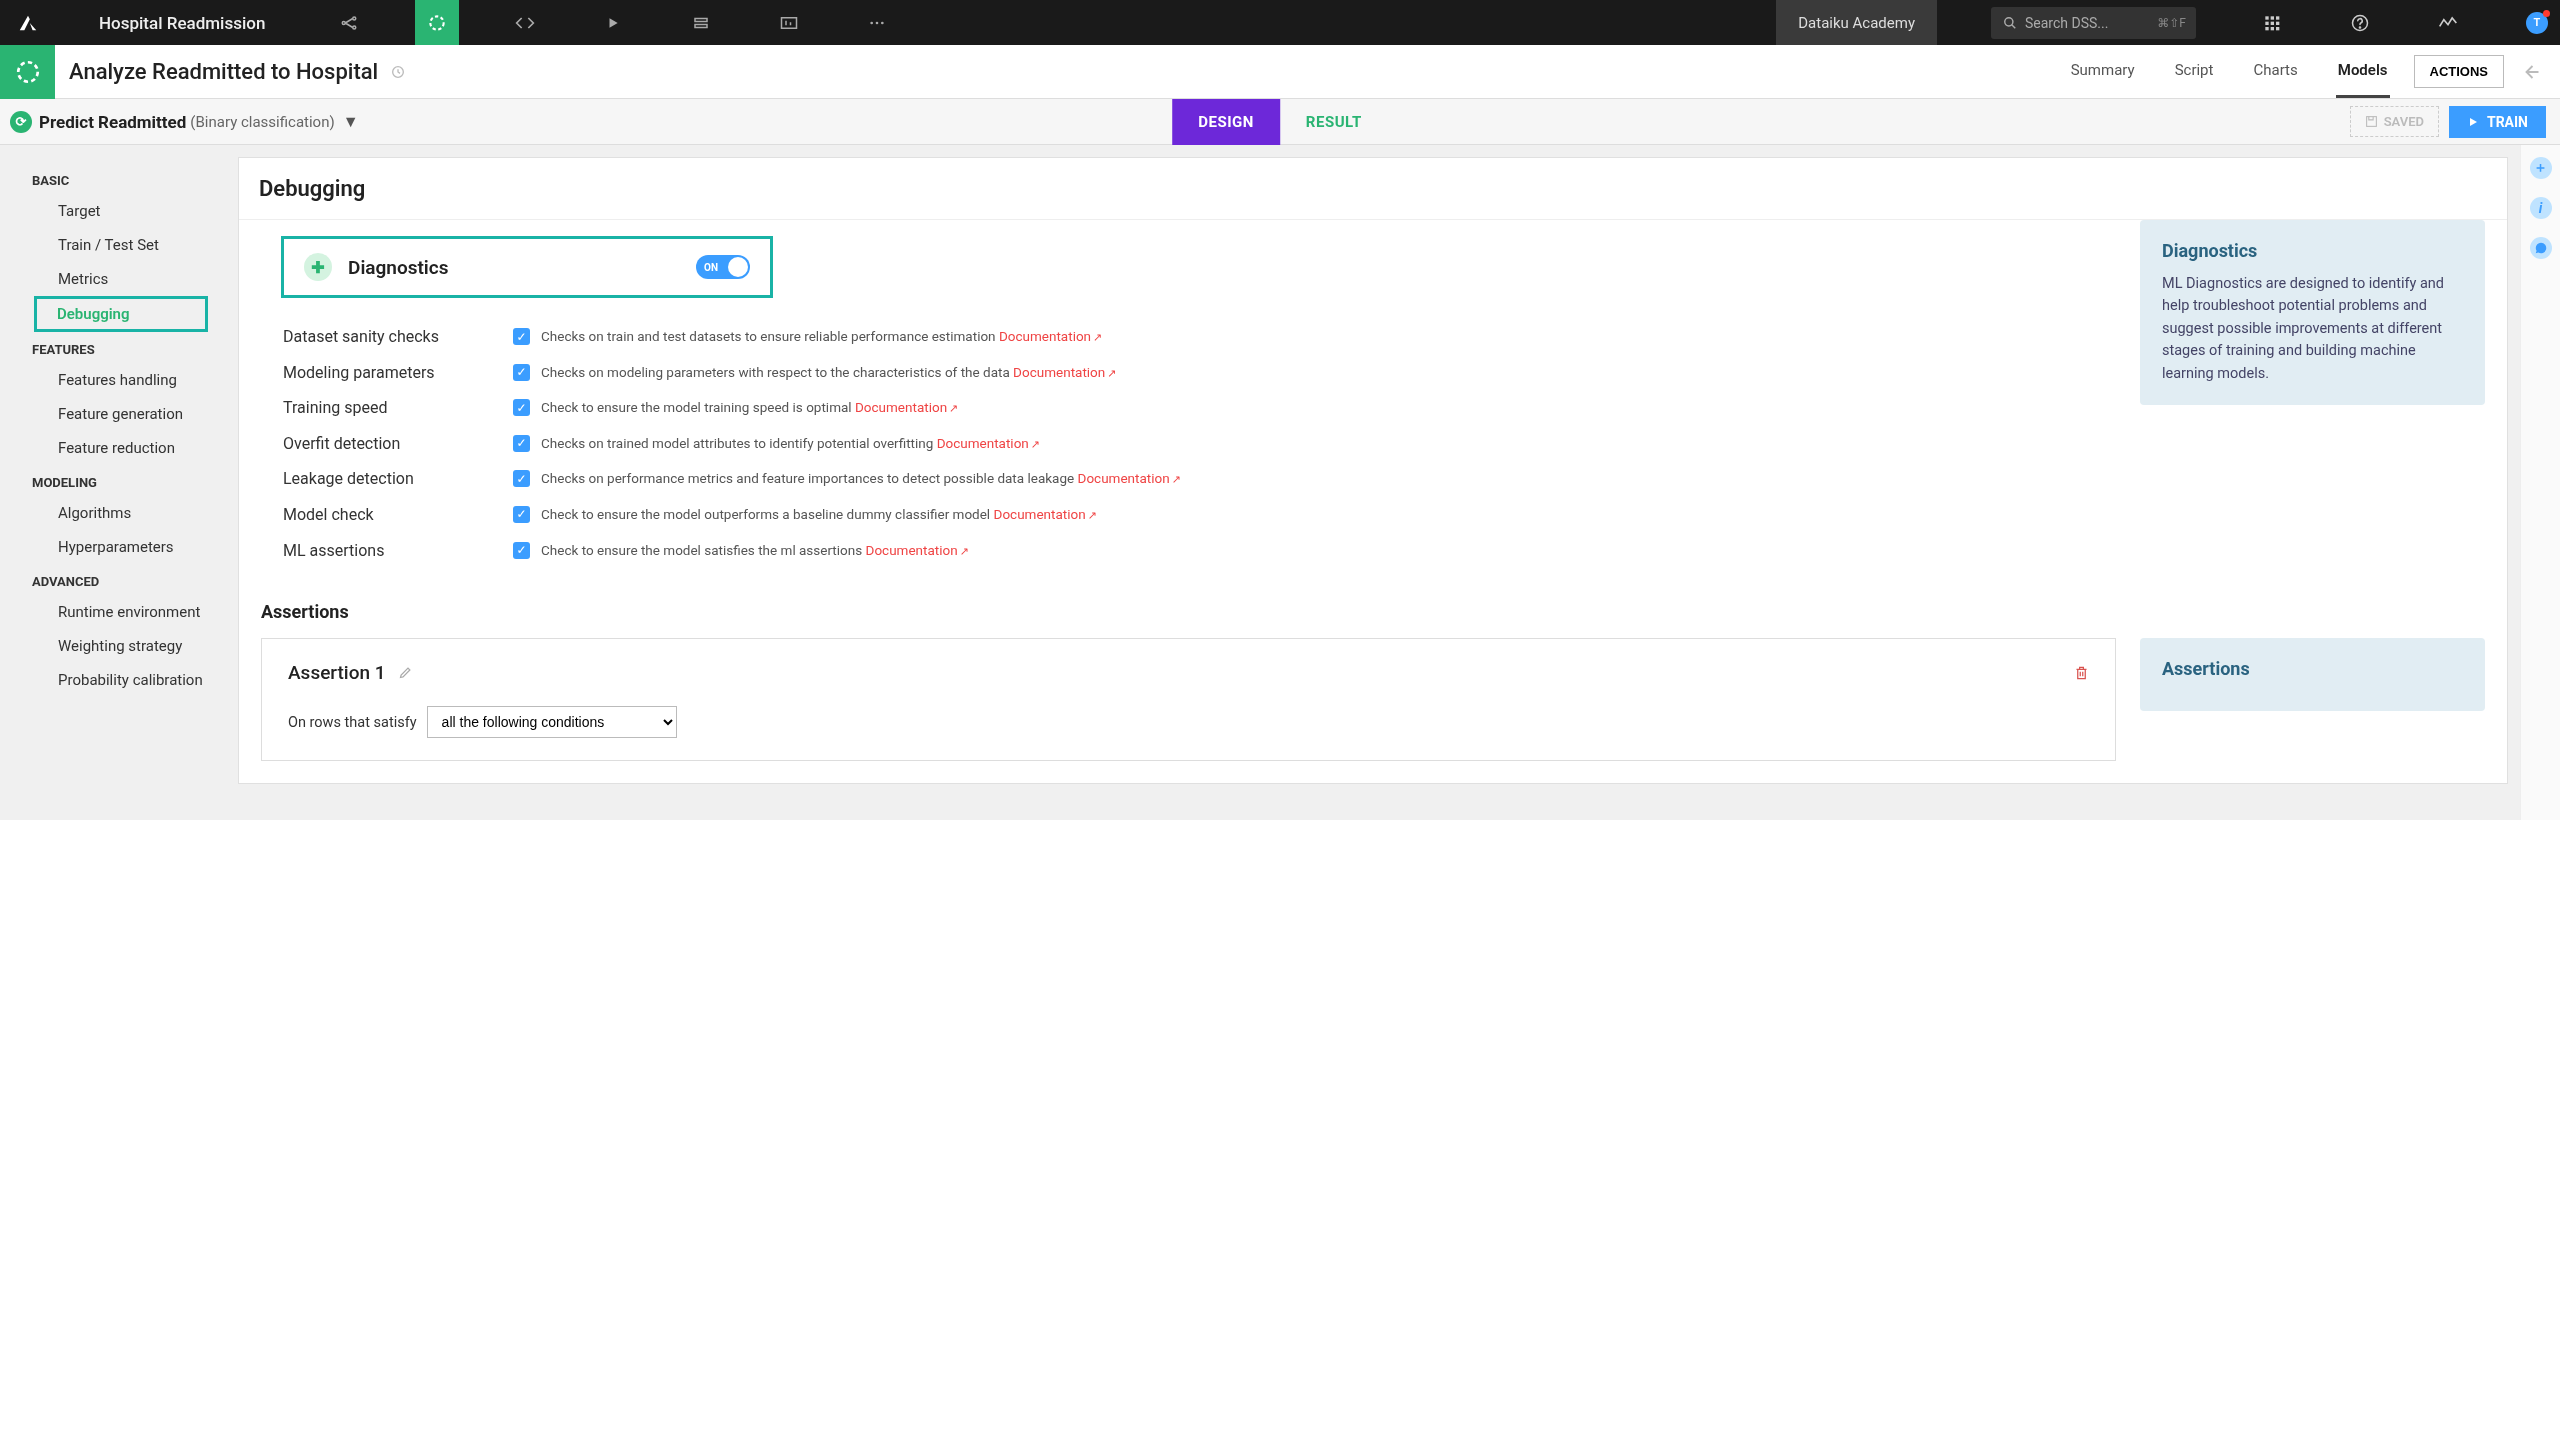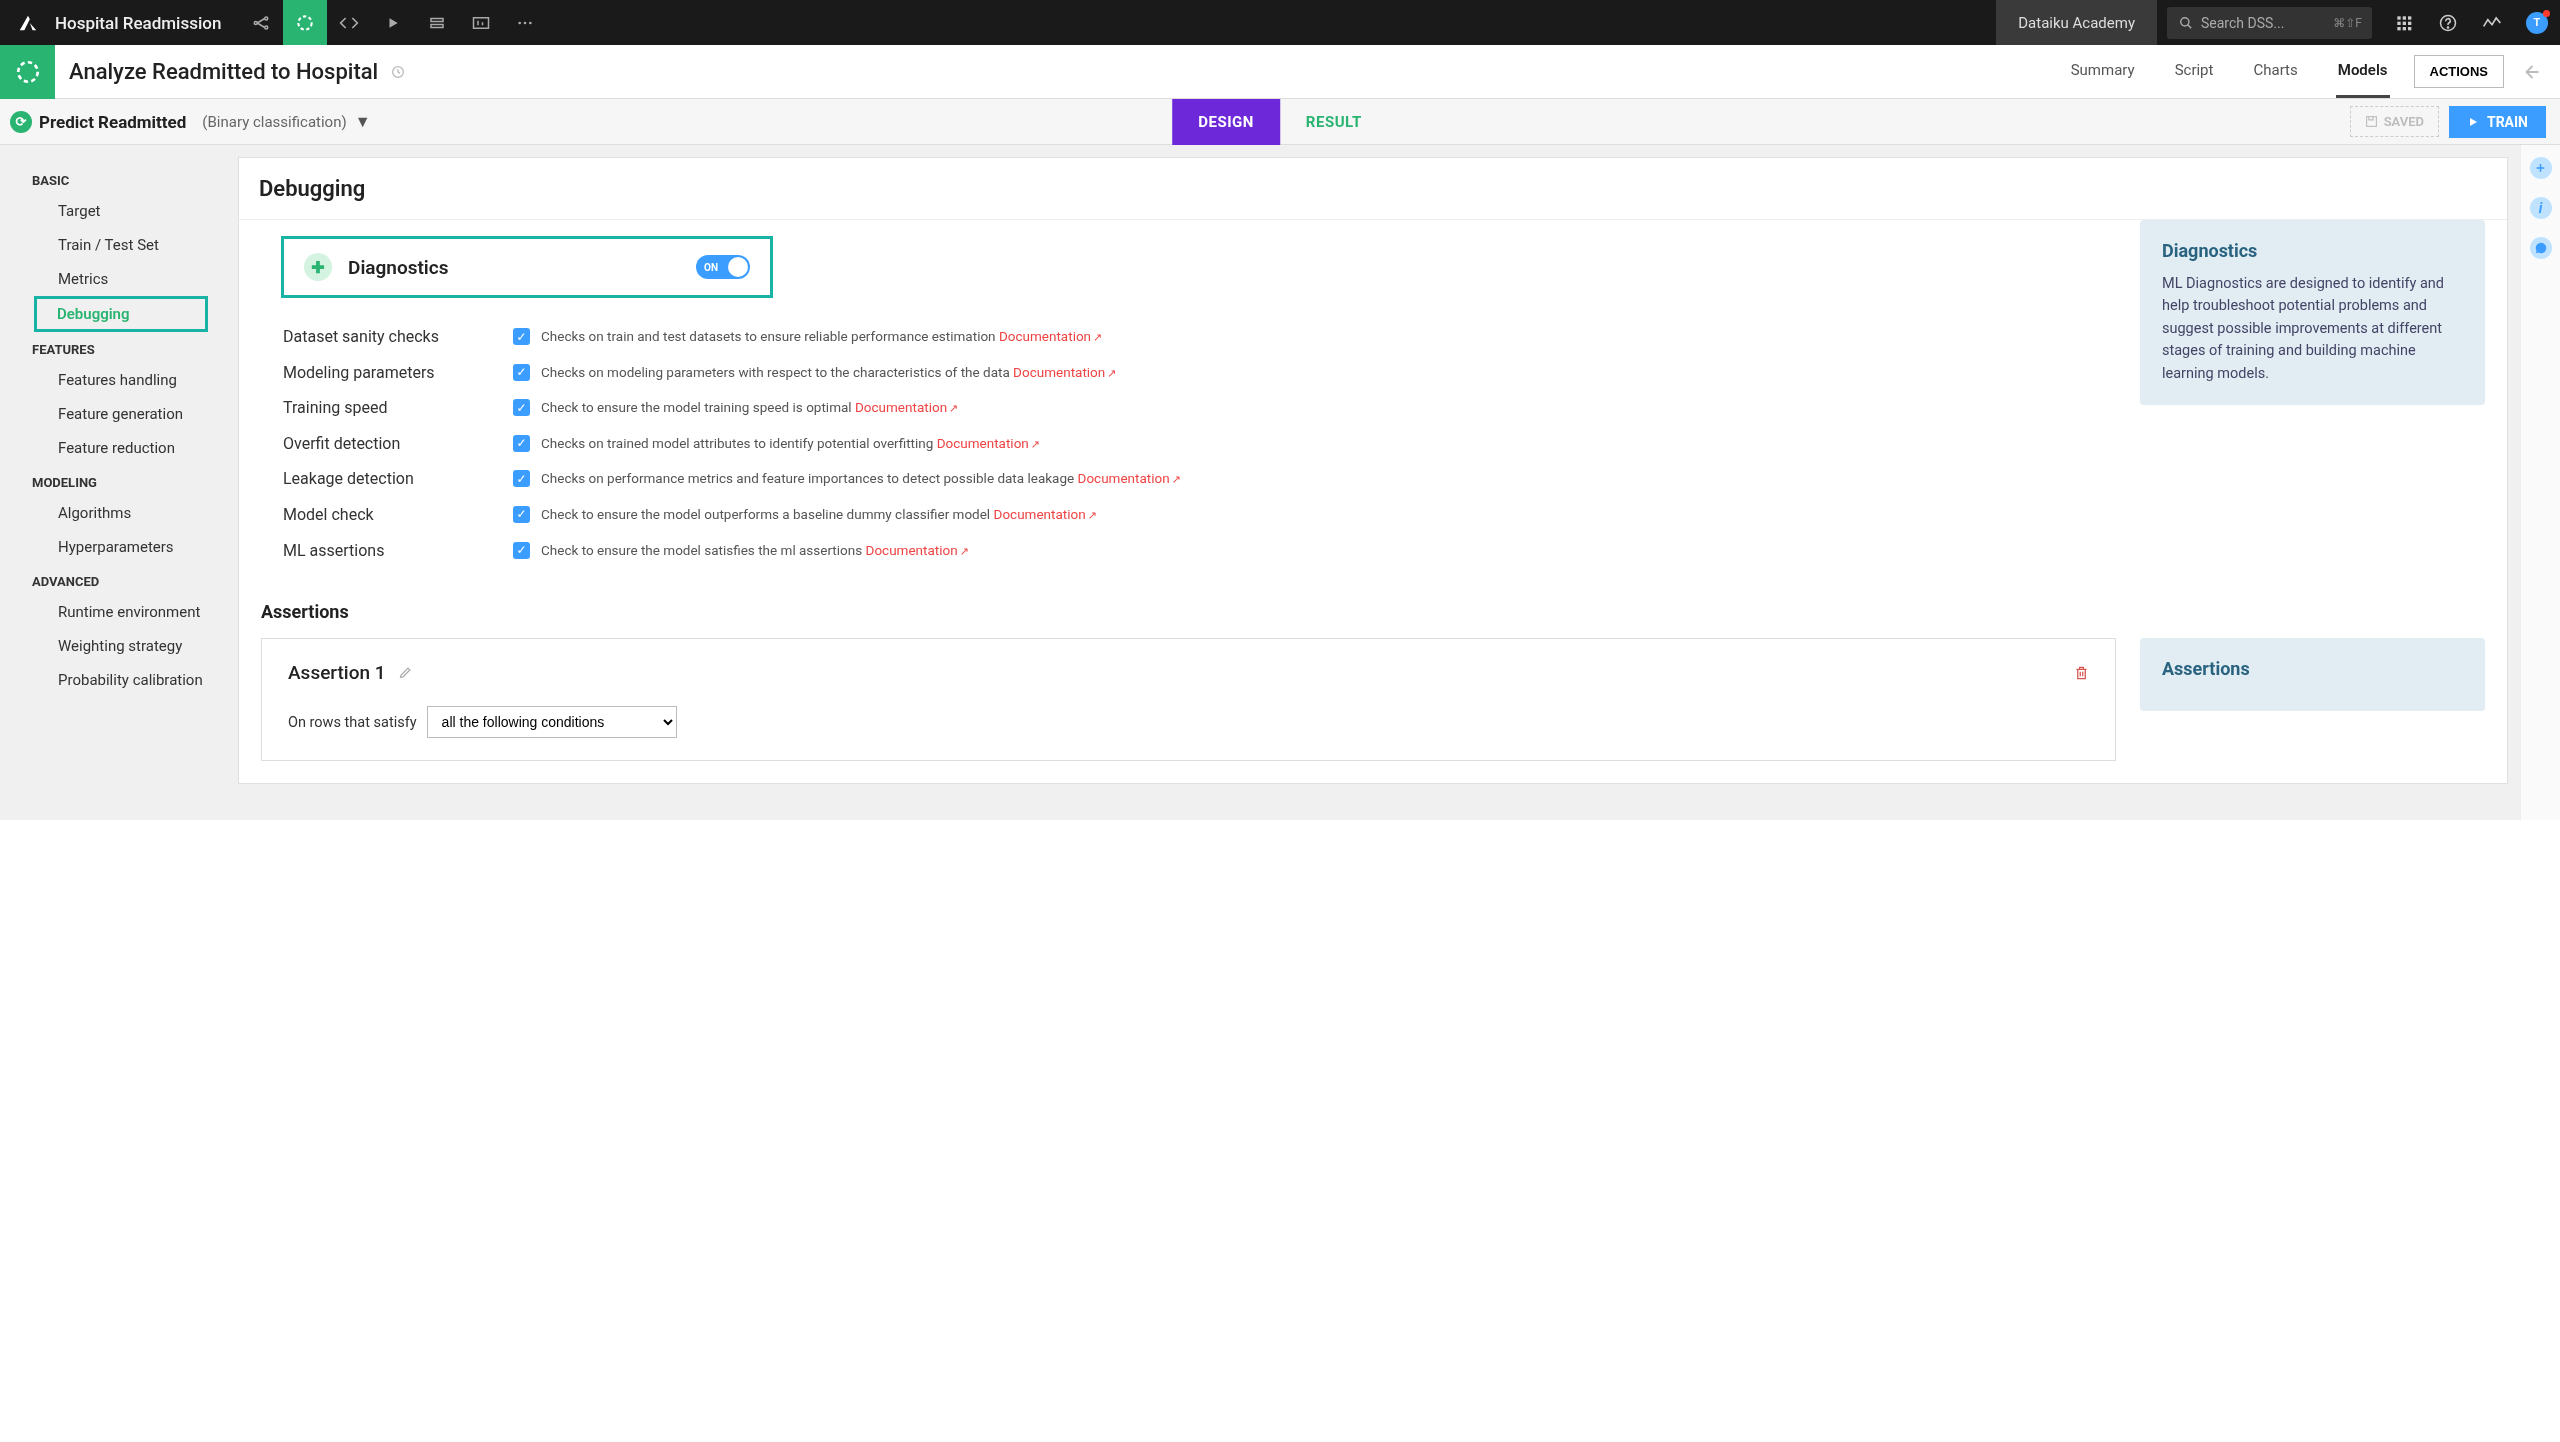--- a/index.html
+++ b/index.html
@@ -1,17 +1,17 @@
 <!DOCTYPE html>
 <html><head>
 <meta charset="utf-8">
 <style>
 * { box-sizing: border-box; margin: 0; padding: 0; }
 body { font-family: -apple-system, BlinkMacSystemFont, "Segoe UI", Roboto, Helvetica, Arial, sans-serif; background: #fff; color: #222; overflow: hidden; }
-.topbar { height: 45px; background: #1a1a1a; display: flex; align-items: center; color: #eee; }
+.topbar { height: 45px; background: #1a1a1a; display: flex; align-items: center; color: #eee; gap: 44px; }
 .topbar .logo { width: 55px; display:flex; align-items:center; justify-content:center; }
 .topbar .project-name { font-size: 17px; font-weight: 500; padding-right: 18px; }
 .topbar .icon-btn { width: 44px; height: 45px; display:flex; align-items:center; justify-content:center; color:#bbb; }
 .topbar .icon-btn.active { background:#2ab472; color:#fff; }
 .topbar .spacer { flex:1; }
 .topbar .academy { background:#3a3a3a; height:45px; padding:0 22px; display:flex; align-items:center; font-size:15px; color:#ddd; }
 .topbar .search { height:32px; background:#333; border-radius:3px; margin:0 10px; display:flex; align-items:center; padding:0 12px; width: 205px; color:#aaa; font-size:14px; position:relative; }
 .topbar .search .hint { position:absolute; right:10px; font-size:12px; color:#888; }
 .topbar .avatar { width:22px; height:22px; border-radius:50%; background:#3b9dff; color:#fff; display:flex; align-items:center; justify-content:center; font-size:11px; font-weight:600; margin:0 12px; position:relative; }
 .topbar .avatar::after { content:""; position:absolute; top:-2px; right:-2px; width:7px; height:7px; background:#ff3b30; border-radius:50%; }
@@ -22,21 +22,21 @@
 .subheader .refresh-ic { margin-left:12px; color:#bbb; }
 .subheader .tabs { display:flex; gap:36px; margin-left:auto; margin-right:24px; font-size:15px; color:#555; }
 .subheader .tabs .tab { padding:16px 2px; cursor:pointer; }
 .subheader .tabs .tab.active { color:#222; font-weight:600; border-bottom:3px solid #444; }
 .subheader .actions-btn { border:1px solid #bbb; padding:8px 15px; font-size:13px; font-weight:600; margin-right:18px; background:#fff; }
 .subheader .back-arrow { width:38px; text-align:center; color:#bbb; }
 
 .modelbar { height:46px; border-bottom:1px solid #ddd; display:flex; align-items:center; background:#f6f6f6; }
 .modelbar .predict-icon { width:22px; height:22px; border-radius:50%; background:#2ab472; color:#fff; display:flex; align-items:center; justify-content:center; margin-left:10px; font-size:13px; font-weight:700; }
 .modelbar .predict-label { font-size:17px; font-weight:700; margin-left:7px; }
-.modelbar .predict-kind { font-size:15px; color:#666; margin-left:16px; }
+.modelbar .predict-kind { font-size:15px; color:#666; margin-left:4px; }
 .modelbar .caret { margin-left:8px; color:#555; }
 .modelbar .center-tabs { margin-left:auto; margin-right:auto; display:flex; position:absolute; left:50%; transform:translateX(-50%); }
 .modelbar .ctab { height:46px; padding:0 26px; display:flex; align-items:center; font-size:15px; font-weight:700; letter-spacing:0.5px; }
 .modelbar .ctab.design { background:#6d28d9; color:#fff; }
 .modelbar .ctab.result { color:#2ab472; }
 .modelbar .saved-btn { border:1px dashed #ccc; color:#bbb; padding:7px 14px; font-size:13px; font-weight:600; margin-right:10px; display:flex; align-items:center; gap:6px; }
 .modelbar .train-btn { background:#3b9dff; color:#fff; padding:8px 18px; font-size:14px; font-weight:700; display:flex; align-items:center; gap:8px; margin-right:14px; }
 
 .body { display:flex; height: calc(820px - 45px - 54px - 46px); position:relative; }
 .sidebar { width:238px; background:#f0f0f0; padding:18px 16px; overflow:auto; }

